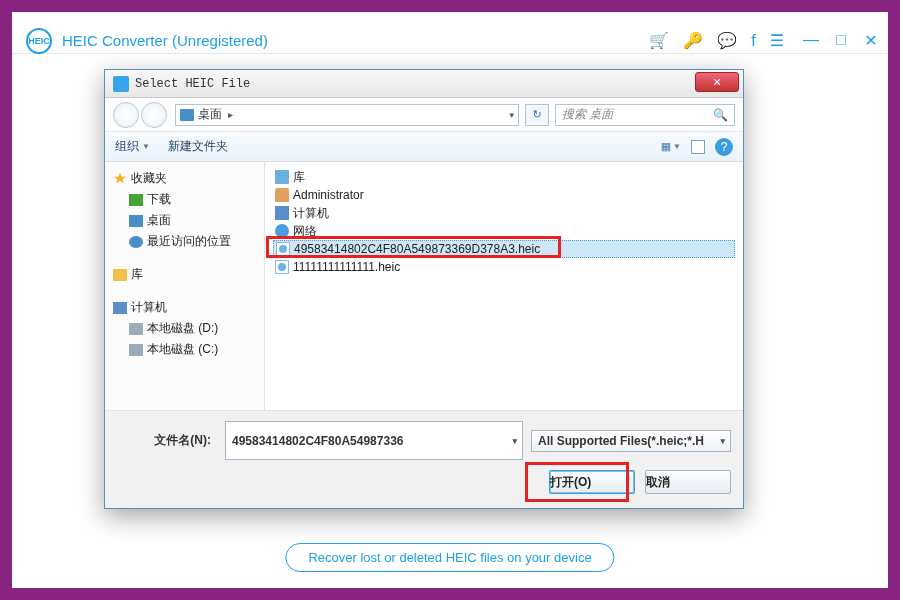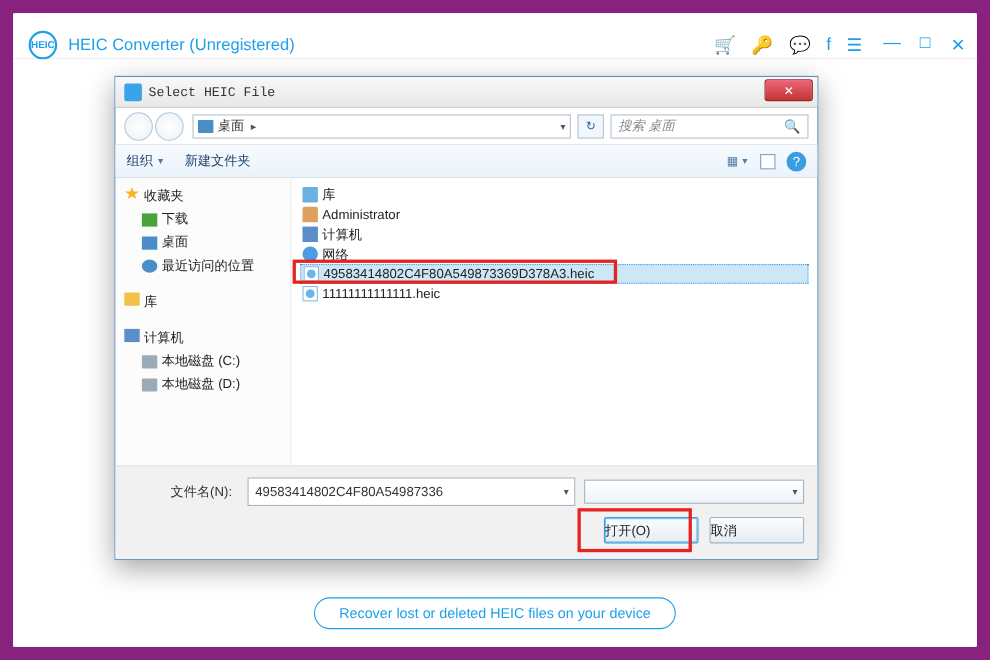--- a/index.html
+++ b/index.html
@@ -40,21 +40,21 @@
 .tb-drop { font-size: 8px; color: #5a7a9a; }
 .tb-spacer { flex: 1; }
 .tb-right { display: flex; gap: 10px; align-items: center; }
 .tb-view { display: flex; align-items: center; gap: 2px; }
 .tb-sq { width: 14px; height: 14px; border: 1px solid #7aa3c8; background: #fff; }
 .tb-help { width: 18px; height: 18px; border-radius: 50%; background: #3a9de0; color: #fff; font-size: 12px; display: flex; align-items: center; justify-content: center; }
 
 .fd-main { flex: 1; display: flex; overflow: hidden; }
 .fd-tree { width: 160px; border-right: 1px solid #e4e4e4; background: #fcfcfc; padding: 6px 4px; font-size: 12px; color: #222; overflow: hidden; }
 .tree-group { margin-bottom: 12px; }
-.tree-head { display: flex; align-items: flex-start; gap: 4px; padding: 2px 4px; font-weight: normal; }
+.tree-head { display: flex; align-items: center; gap: 4px; padding: 2px 4px; font-weight: normal; }
 .tree-child { display: flex; align-items: center; gap: 4px; padding: 2px 4px 2px 20px; }
 .ico { width: 14px; height: 12px; display: inline-block; }
 .ico.star { background: #f7b529; clip-path: polygon(50% 0,61% 35%,98% 35%,68% 57%,79% 91%,50% 70%,21% 91%,32% 57%,2% 35%,39% 35%); }
 .ico.fold { background: #f3c148; border-radius: 1px; }
 .ico.dl { background: #4aa23a; }
 .ico.desk { background: #4a8ec8; }
 .ico.loc { background: #4a8ec8; border-radius: 50%; }
 .ico.comp { background: #5a8ec8; }
 .ico.disk { background: #9aaab6; border-radius: 1px; }
 
@@ -63,24 +63,24 @@
 .list-row.sel { background: #cde7f7; border: 1px dotted #4a9de0; }
 .row-ico { width: 14px; height: 14px; display: inline-block; }
 .row-ico.lib { background: #6ab0e0; border-radius: 1px; }
 .row-ico.user { background: #e0a060; border-radius: 2px 2px 0 0; }
 .row-ico.comp { background: #5a8ec8; }
 .row-ico.net { background: #4a9de0; border-radius: 50%; }
 .row-ico.heic { background: #fff; border: 1px solid #8abde0; position: relative; }
 .row-ico.heic::after { content: ""; position: absolute; inset: 2px; background: #6ab6e8; border-radius: 50%; }
 .hl-red { position: absolute; border: 3px solid #e62222; pointer-events: none; }
 
-.fd-bottom { padding: 10px 12px 14px; border-top: 1px solid #e4e4e4; background: #f1f1f1; }
+.fd-bottom { padding: 10px 12px 14px; border-top: 1px solid #e4e4e4; background: #f1f1f1; font-weight: bold; }
 .fn-row { display: flex; align-items: center; gap: 8px; font-size: 12px; color: #333; margin-bottom: 10px; }
 .fn-label { width: 100px; text-align: right; padding-right: 6px; }
-.fn-combo { flex: 1; height: 26px; border: 1px solid #a6b6c4; background: #fff; display: flex; align-items: center; padding: 0 6px; font-size: 12px; position: relative; }
+.fn-combo { flex: 1; height: 39px; border: 1px solid #a6b6c4; background: #fff; display: flex; align-items: center; padding: 0 6px; font-size: 12px; position: relative; }
 .fn-combo .dd { position: absolute; right: 5px; font-size: 9px; color: #555; }
 .ft-combo { width: 200px; height: 22px; border: 1px solid #a6b6c4; background: linear-gradient(#fff,#eef2f6); display: flex; align-items: center; padding: 0 6px; font-size: 12px; position: relative; }
 .ft-combo .dd { position: absolute; right: 5px; font-size: 9px; color: #555; }
 .btn-row { display: flex; justify-content: flex-end; gap: 10px; }
 .win-button { width: 86px; height: 24px; border: 1px solid #9fb4c6; background: linear-gradient(#fdfdfd,#e5ecf2); font-size: 12px; color: #222; display: flex; align-items: center; cursor: pointer; border-radius: 2px; }
 .win-button.primary { border-color: #3a9de0; box-shadow: 0 0 0 1px #7cc4f0 inset; }
 
 .recover-link { position: absolute; left: 50%; bottom: 16px; transform: translateX(-50%); border: 1px solid #1d9fea; border-radius: 16px; padding: 6px 22px; color: #1d9fea; font-size: 13px; background: #fff; cursor: pointer; }
 </style>
 </head>
@@ -176,25 +176,25 @@
                 <span>库</span>
               </div>
           </div>
           <div class="tree-group">
             <div class="tree-head">
                 <span class="ico comp"></span>
                 <span>计算机</span>
               </div>
             <div class="tree-child">
                 <span class="ico disk"></span>
+                <span>本地磁盘 (D:)</span>
+              </div>
+            <div class="tree-child">
+                <span class="ico disk"></span>
                 <span>本地磁盘 (C:)</span>
-              </div>
-            <div class="tree-child">
-                <span class="ico disk"></span>
-                <span>本地磁盘 (D:)</span>
               </div>
           </div>
         </div>
 
         <div class="fd-list">
           <div class="list-row">
               <span class="row-ico lib"></span>
               <span>库</span>
             </div>
           <div class="list-row">
@@ -223,20 +223,21 @@
       </div>
 
       <div class="fd-bottom">
         <div class="fn-row">
           <div class="fn-label">文件名(N):</div>
           <div class="fn-combo">
             <span>49583414802C4F80A54987336</span>
             <span class="dd">▾</span>
           </div>
           <div class="ft-combo">
+            <span>All Supported Files(*.heic;*.H</span>
             <span class="dd">▾</span>
           </div>
         </div>
         <div class="btn-row" style="position:relative">
           <div class="win-button primary">
               <span>打开(O)</span>
             </div>
           <div class="win-button">
               <span>取消</span>
             </div>

